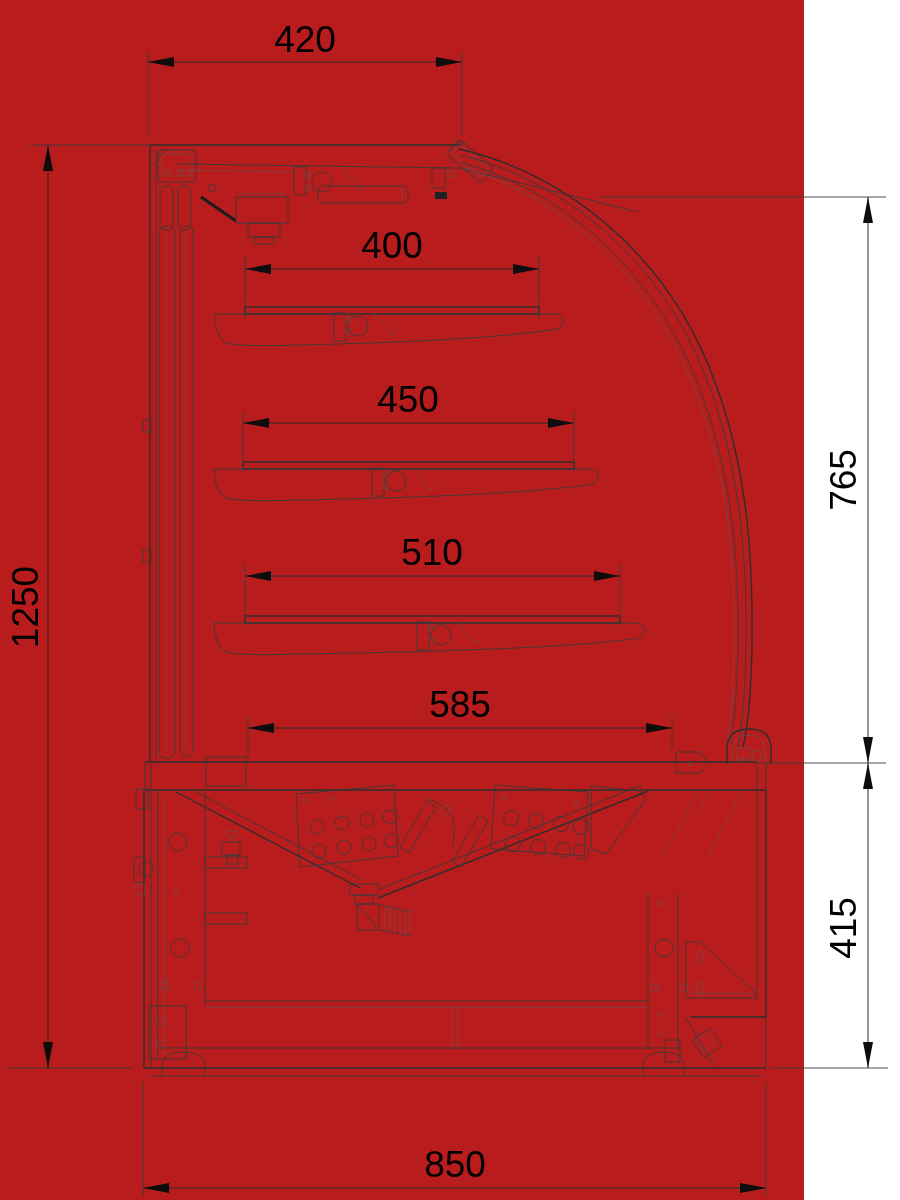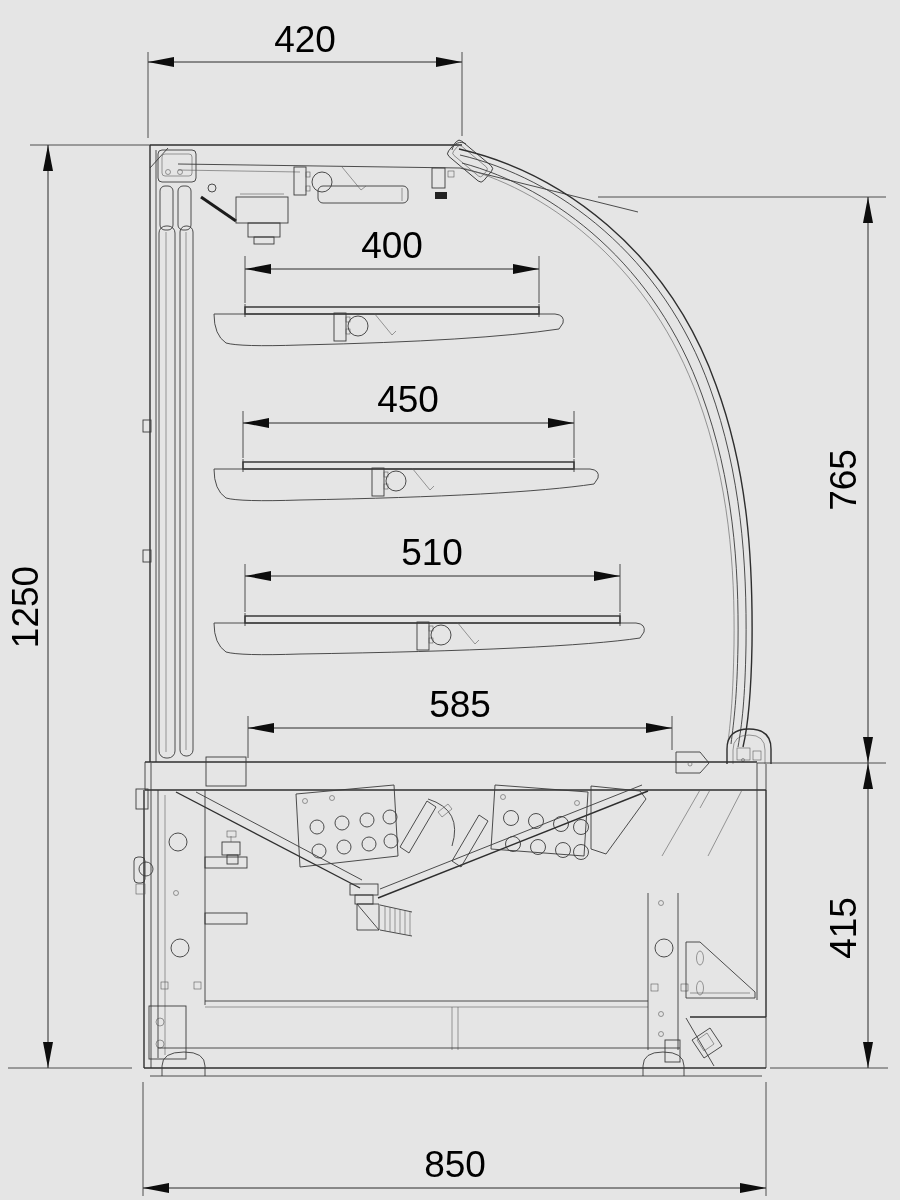--- a/index.html
+++ b/index.html
@@ -1,19 +1,19 @@
 <!DOCTYPE html>
 <html><head>
 <meta charset="utf-8">
 <style>
   html, body { margin: 0; padding: 0; background: #ffffff; }
   .stage {
     position: relative;
-    width: 900px; height: 1200px;
-    background: #e5e5e5;
+    width: 804px; height: 1200px;
+    background: #b91c1c;
     font-family: "Liberation Sans", sans-serif;
   }
   svg { display: block; }
   
   .s1 { stroke: #2e2e2e; stroke-width: 1.4; fill: none; }
   .s2 { stroke: #3a3a3a; stroke-width: 0.9; fill: none; }
   .s3 { stroke: #5a5a5a; stroke-width: 0.6; fill: none; }
   .fillDark { fill: #222; stroke: none; }
   
   .dim  { stroke: #2b2b2b; stroke-width: 1; fill: none; }

